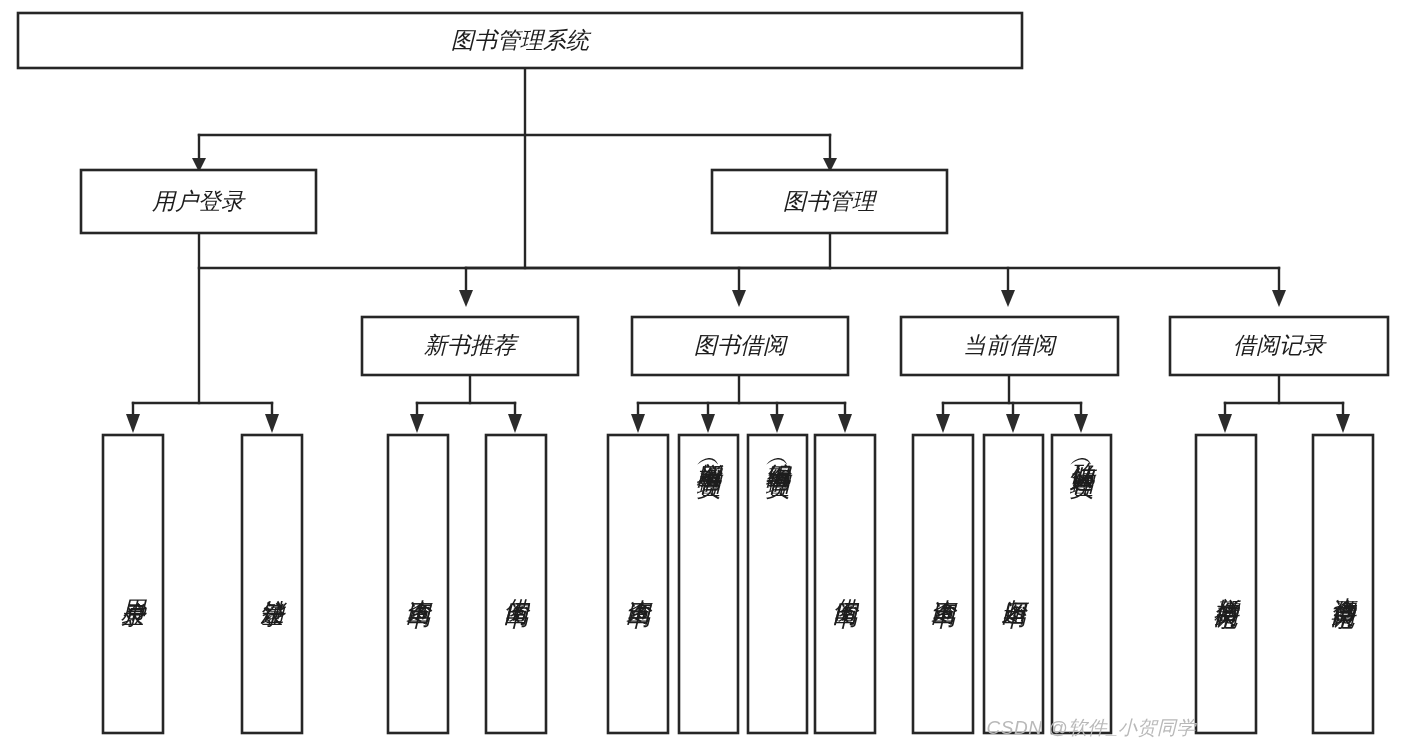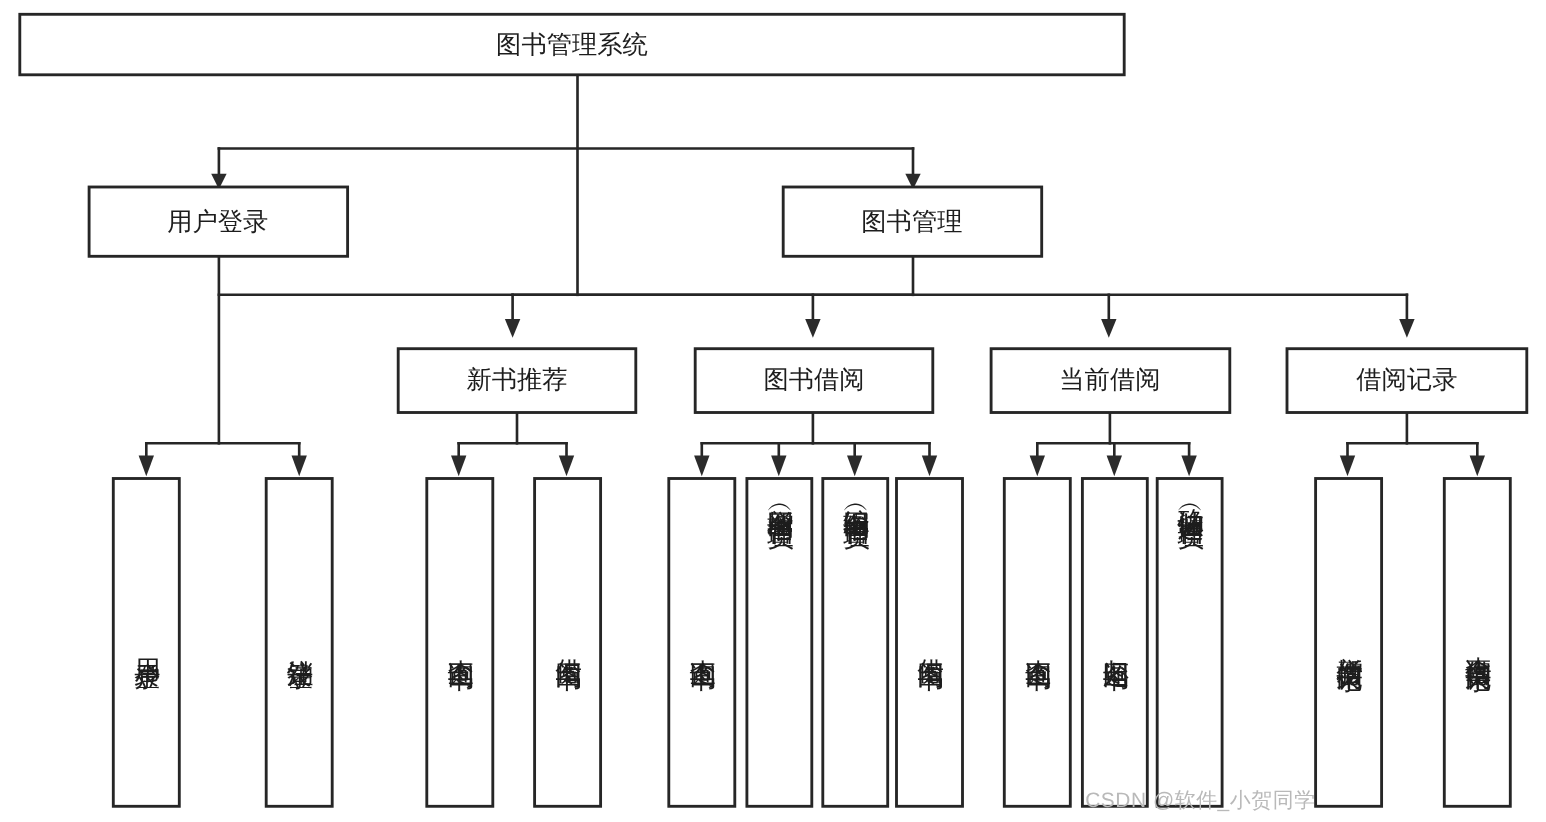--- a/index.html
+++ b/index.html
@@ -12,20 +12,21 @@
     height: 747px;
     font-family: "Liberation Sans", "DejaVu Sans", sans-serif;
     overflow: hidden;
     position: relative;
   }
   #diagram-root {
     position: relative;
     width: 1204px;
     height: 747px;
     background: #ffffff;
+    font-style: italic;
   }
   svg.tree-canvas {
     position: absolute;
     left: 0;
     top: 0;
     width: 1405px;
     height: 747px;
   }
   .node-box {
     fill: #ffffff;

